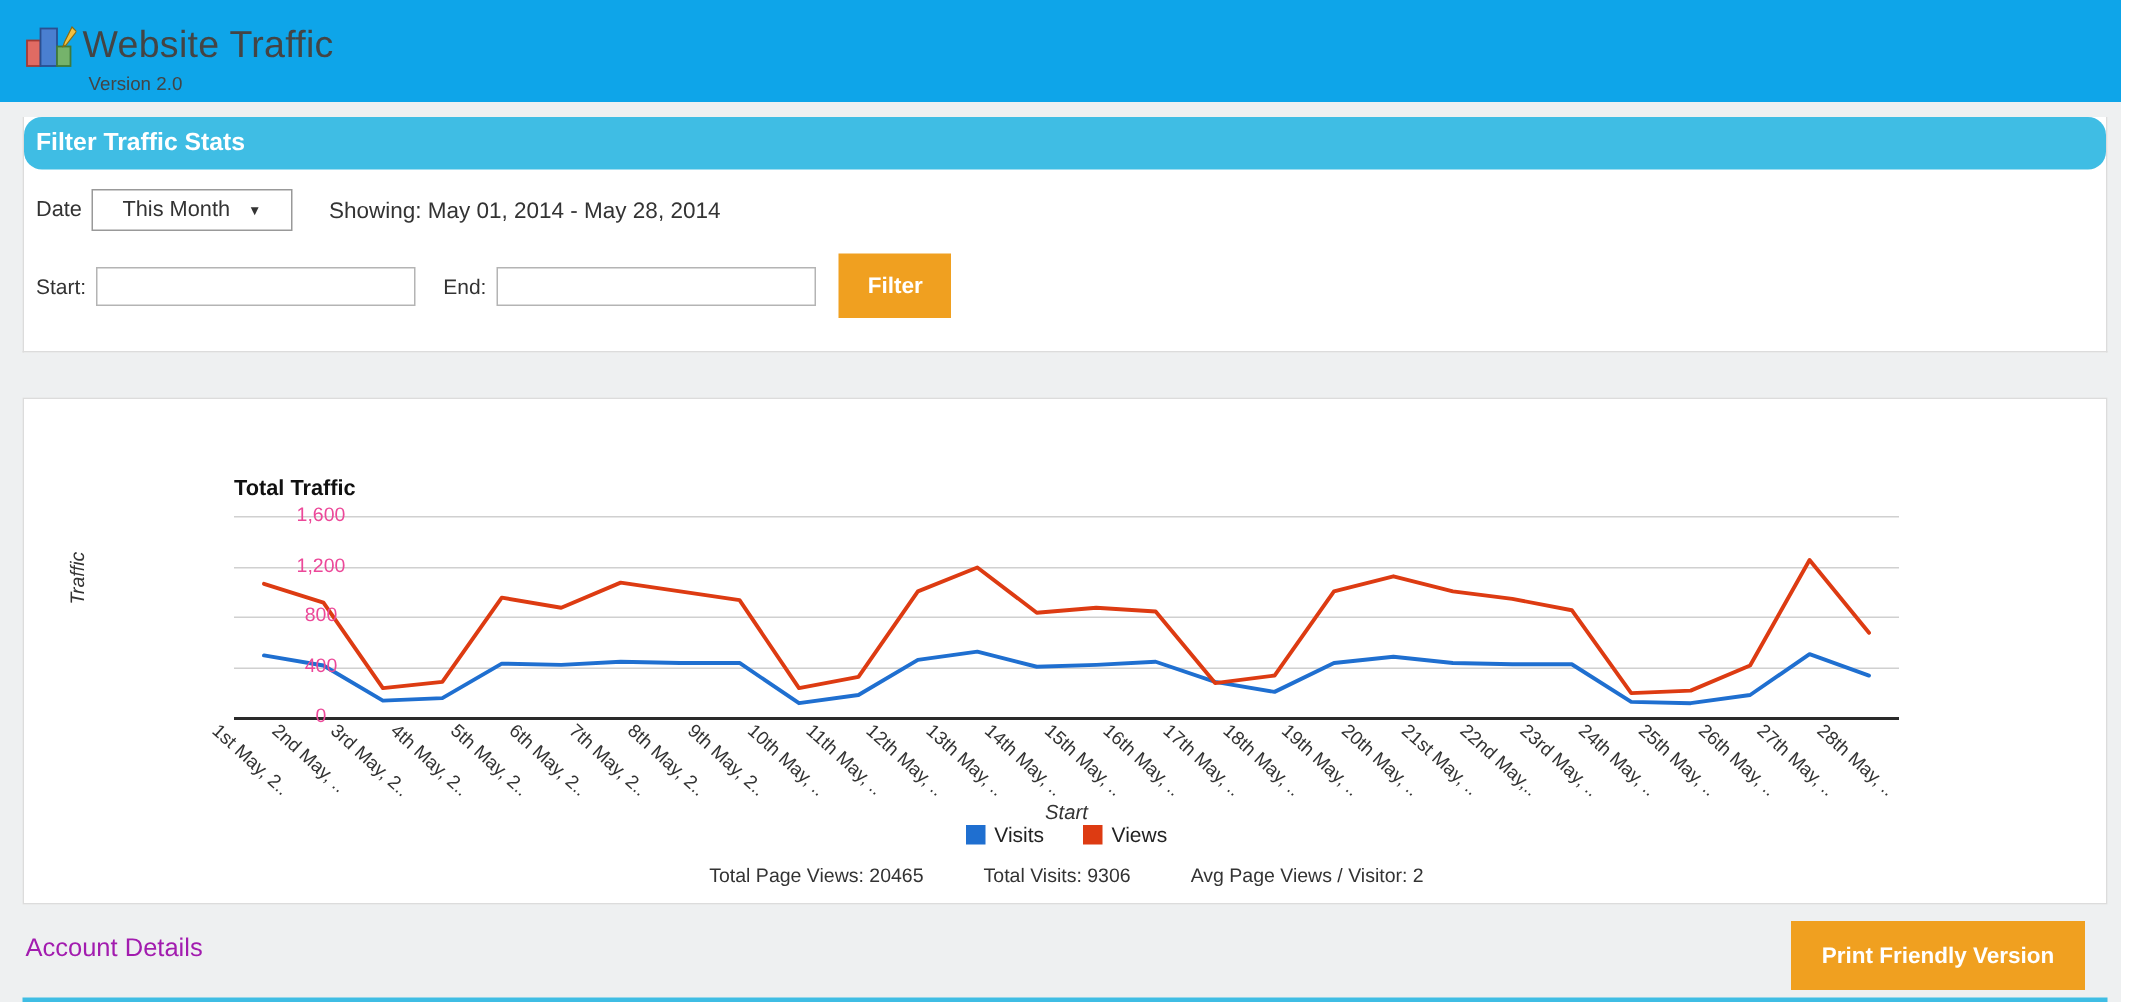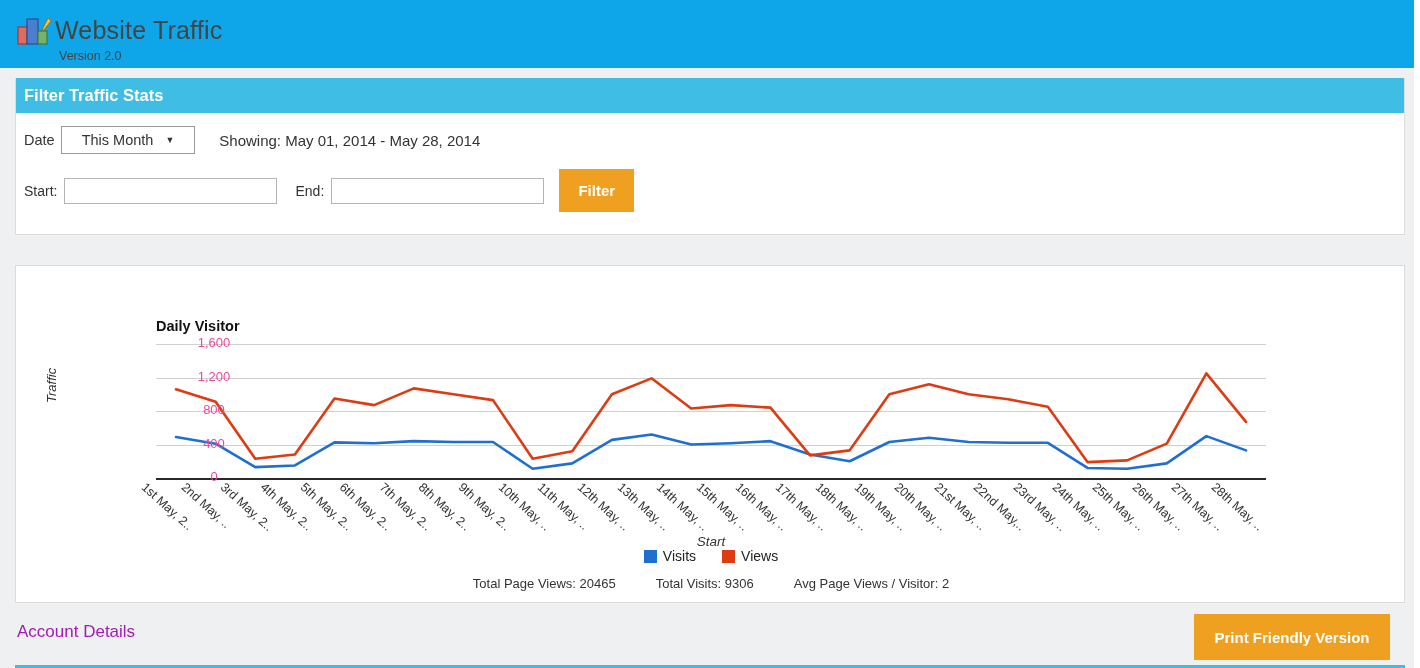--- a/index.html
+++ b/index.html
@@ -30,20 +30,21 @@
   
   #filter-panel{
     position:absolute;left:15px;top:78px;width:1390px;
     background:#ffffff;border:1px solid #dcdcdc;border-top:none;
     box-sizing:border-box;
   }
   #filter-panel-header{
     background:#3fbde4;color:#fff;height:35px;line-height:35px;
     padding-left:8px;font-size:16.5px;font-weight:bold;
     box-sizing:border-box;
+    border-radius:12px;
   }
   #filter-panel-body{
     padding:12px 8px 22px 8px;
   }
   .row1{display:flex;align-items:center;height:30px;}
   #date-label{font-size:14.5px;color:#333;margin-right:6px;}
   #date-select{
     height:28px;font-size:14.5px;
     font-family:"Liberation Sans", sans-serif;
     border:1px solid #999;background:#fff;color:#333;
@@ -188,21 +189,21 @@
       <input id="start-input" class="txt-input" type="text" value="" style="">
       <span class="fld-label" style="margin-left:18px;">End:</span>
       <input id="end-input" class="txt-input" type="text" value="" style="">
       <button id="filter-button">Filter</button>
     </div>
 
   </div>
 </div>
 
 <div id="chart-panel">
-  <div id="chart-title">Daily Visitor</div>
+  <div id="chart-title">Total Traffic</div>
   <div id="y-axis-title">Traffic</div>
 
   <div id="plot">
     <div id="gridlines">
         <div class="gridline" style="top: 100.5px;"></div>
         <div class="gridline" style="top: 67px;"></div>
         <div class="gridline" style="top: 33.5px;"></div>
         <div class="gridline" style="top: 0px;"></div>
       </div>
     <div id="axis-line"></div>

